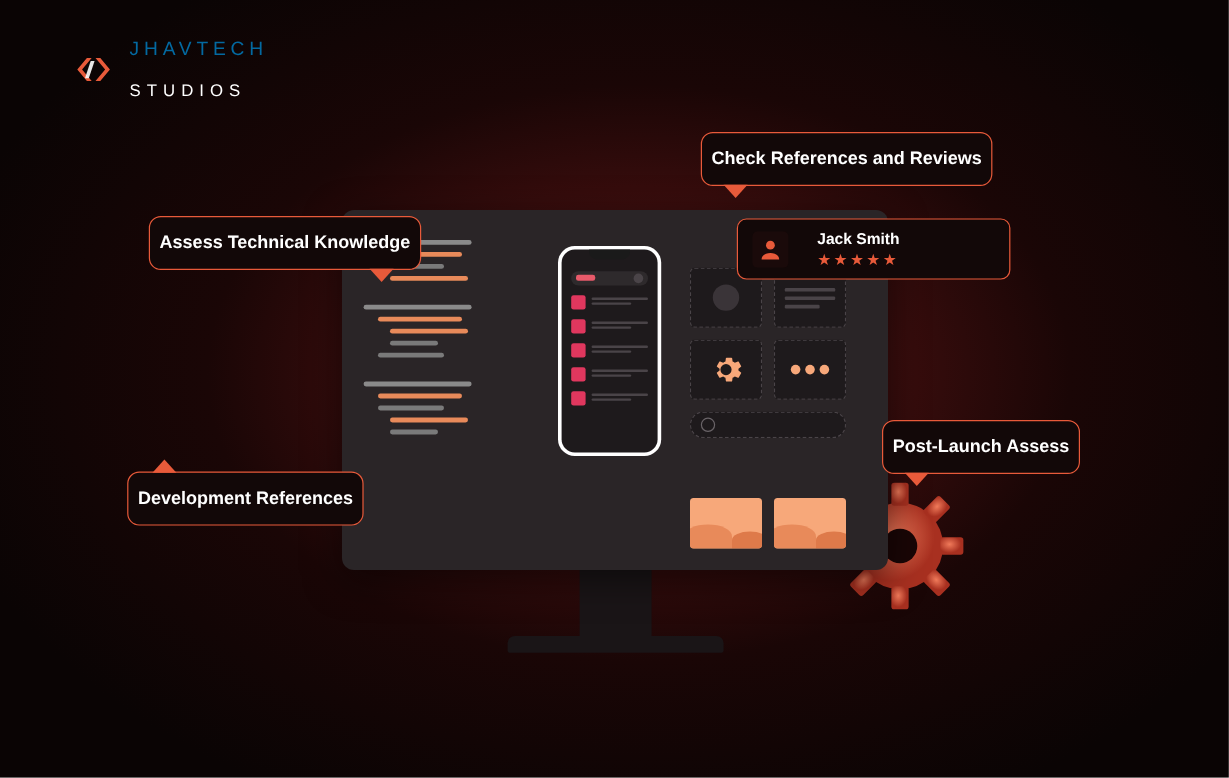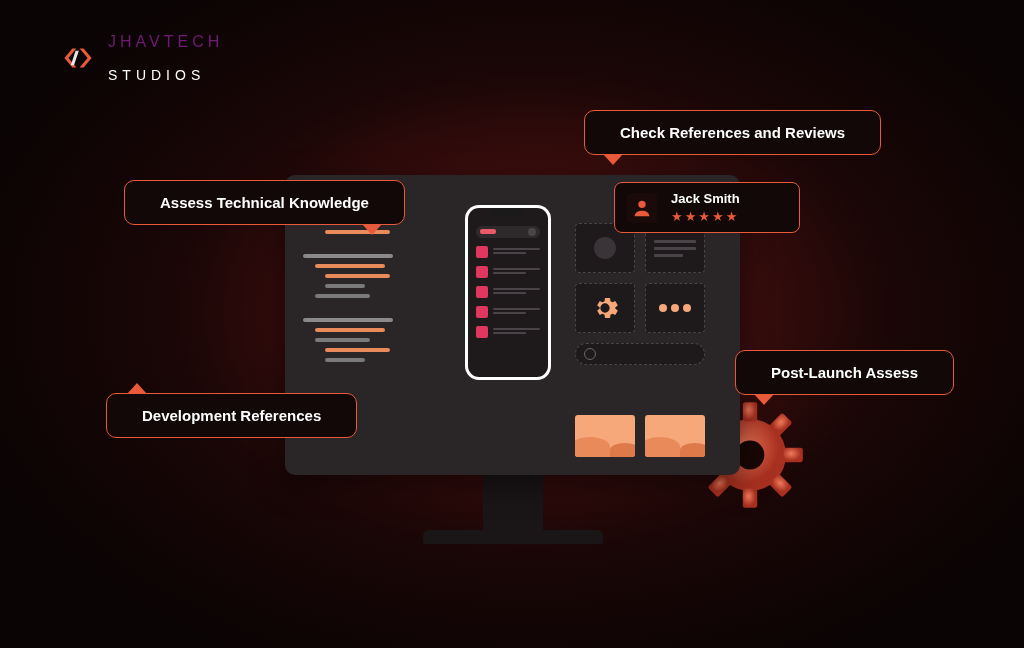--- a/index.html
+++ b/index.html
@@ -24,40 +24,40 @@
   .logo-mark {
     width: 40px;
     height: 28px;
   }
   .logo-text {
     display: flex;
     flex-direction: column;
     line-height: 1;
   }
   .logo-title {
-    color: #701a75;
+    color: #0369a1;
     font-size: 16px;
     letter-spacing: 4px;
     font-weight: 400;
   }
   .logo-sub {
     color: #fff;
     font-size: 14px;
     letter-spacing: 5px;
     font-weight: 400;
     margin-top: 18px;
   }
 
   
   .callout {
     position: absolute;
     background: #120808;
     border: 1.5px solid #e85a3a;
     border-radius: 10px;
-    padding: 13px 35px;
+    padding: 13px 8px;
     color: #fff;
     font-size: 15px;
     font-weight: 700;
   }
   .callout::after {
     content: "";
     position: absolute;
     width: 0;
     height: 0;
   }
@@ -86,28 +86,28 @@
   .c1 { top: 180px; left: 124px; }
   .c2 { top: 393px; left: 106px; }
   .c3 { top: 110px; left: 584px; }
   .c4 { top: 350px; left: 735px; }
 
   
   .review-card {
     position: absolute;
     top: 182px;
     left: 614px;
-    width: 186px;
+    width: 228px;
     background: #120808;
     border: 1.5px solid #e85a3a;
     border-radius: 8px;
     padding: 8px 12px;
     display: flex;
     align-items: center;
-    gap: 14px;
+    gap: 24px;
   }
   .avatar {
     width: 30px;
     height: 30px;
     background: #1a0a0a;
     border-radius: 4px;
     display: flex;
     align-items: center;
     justify-content: center;
   }

